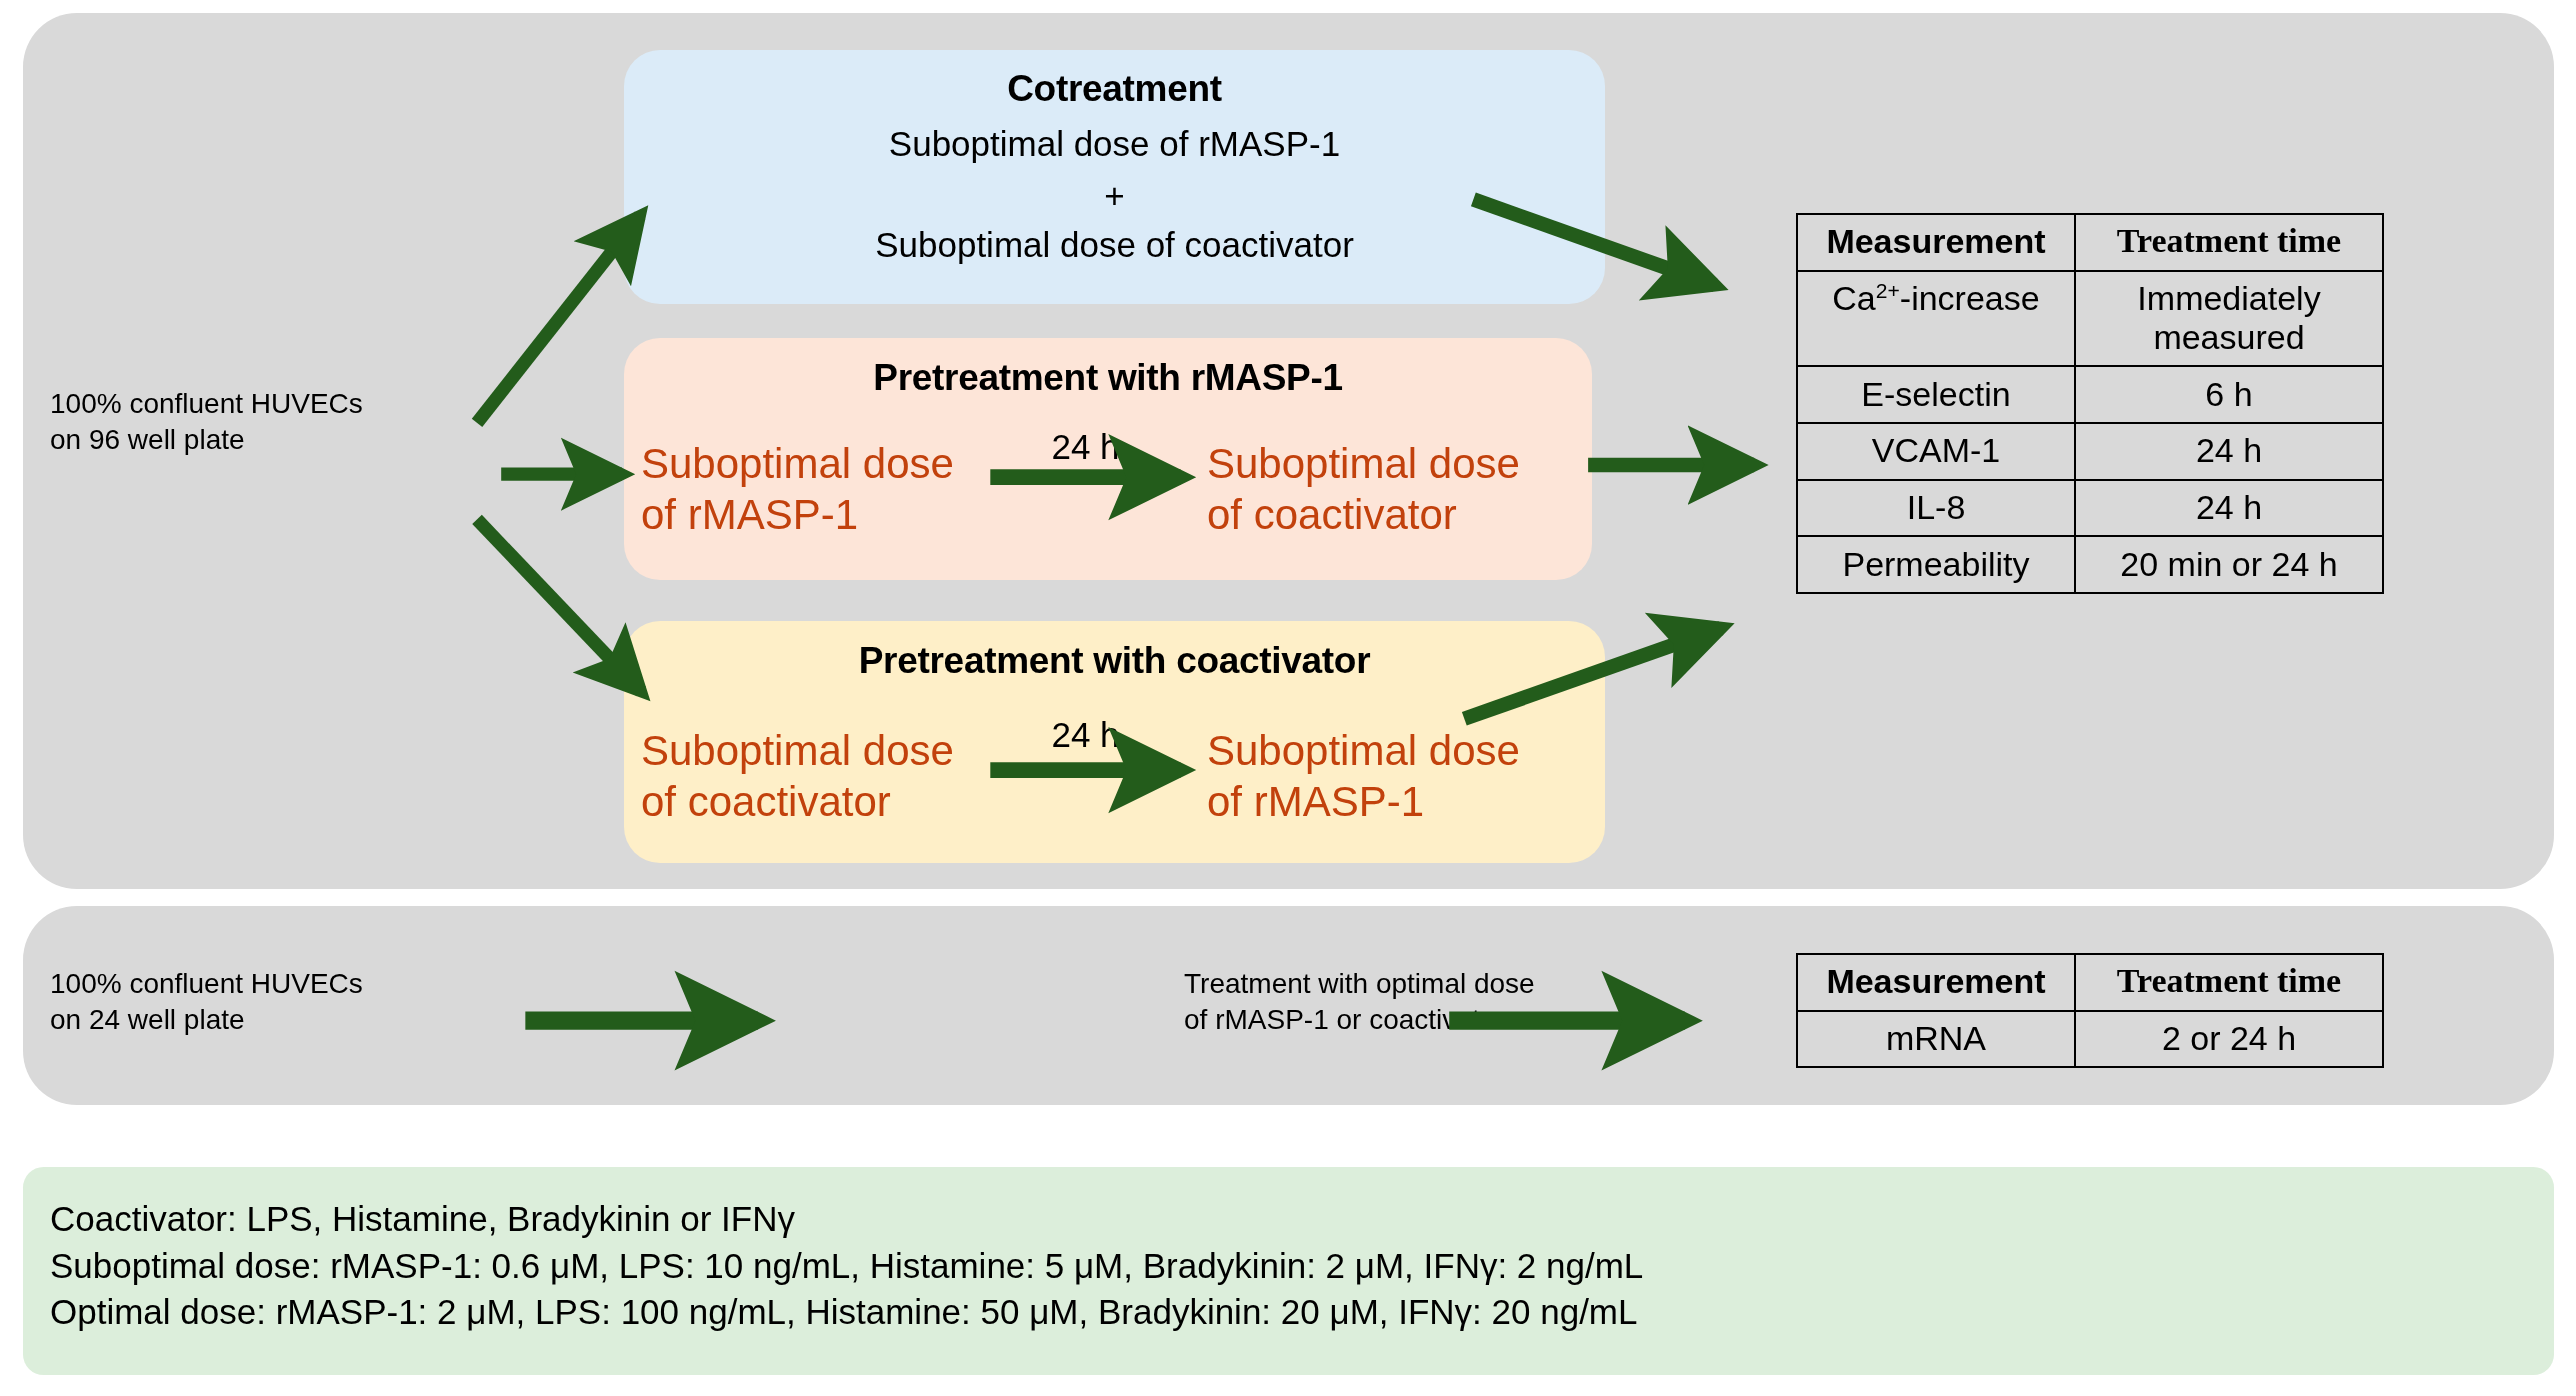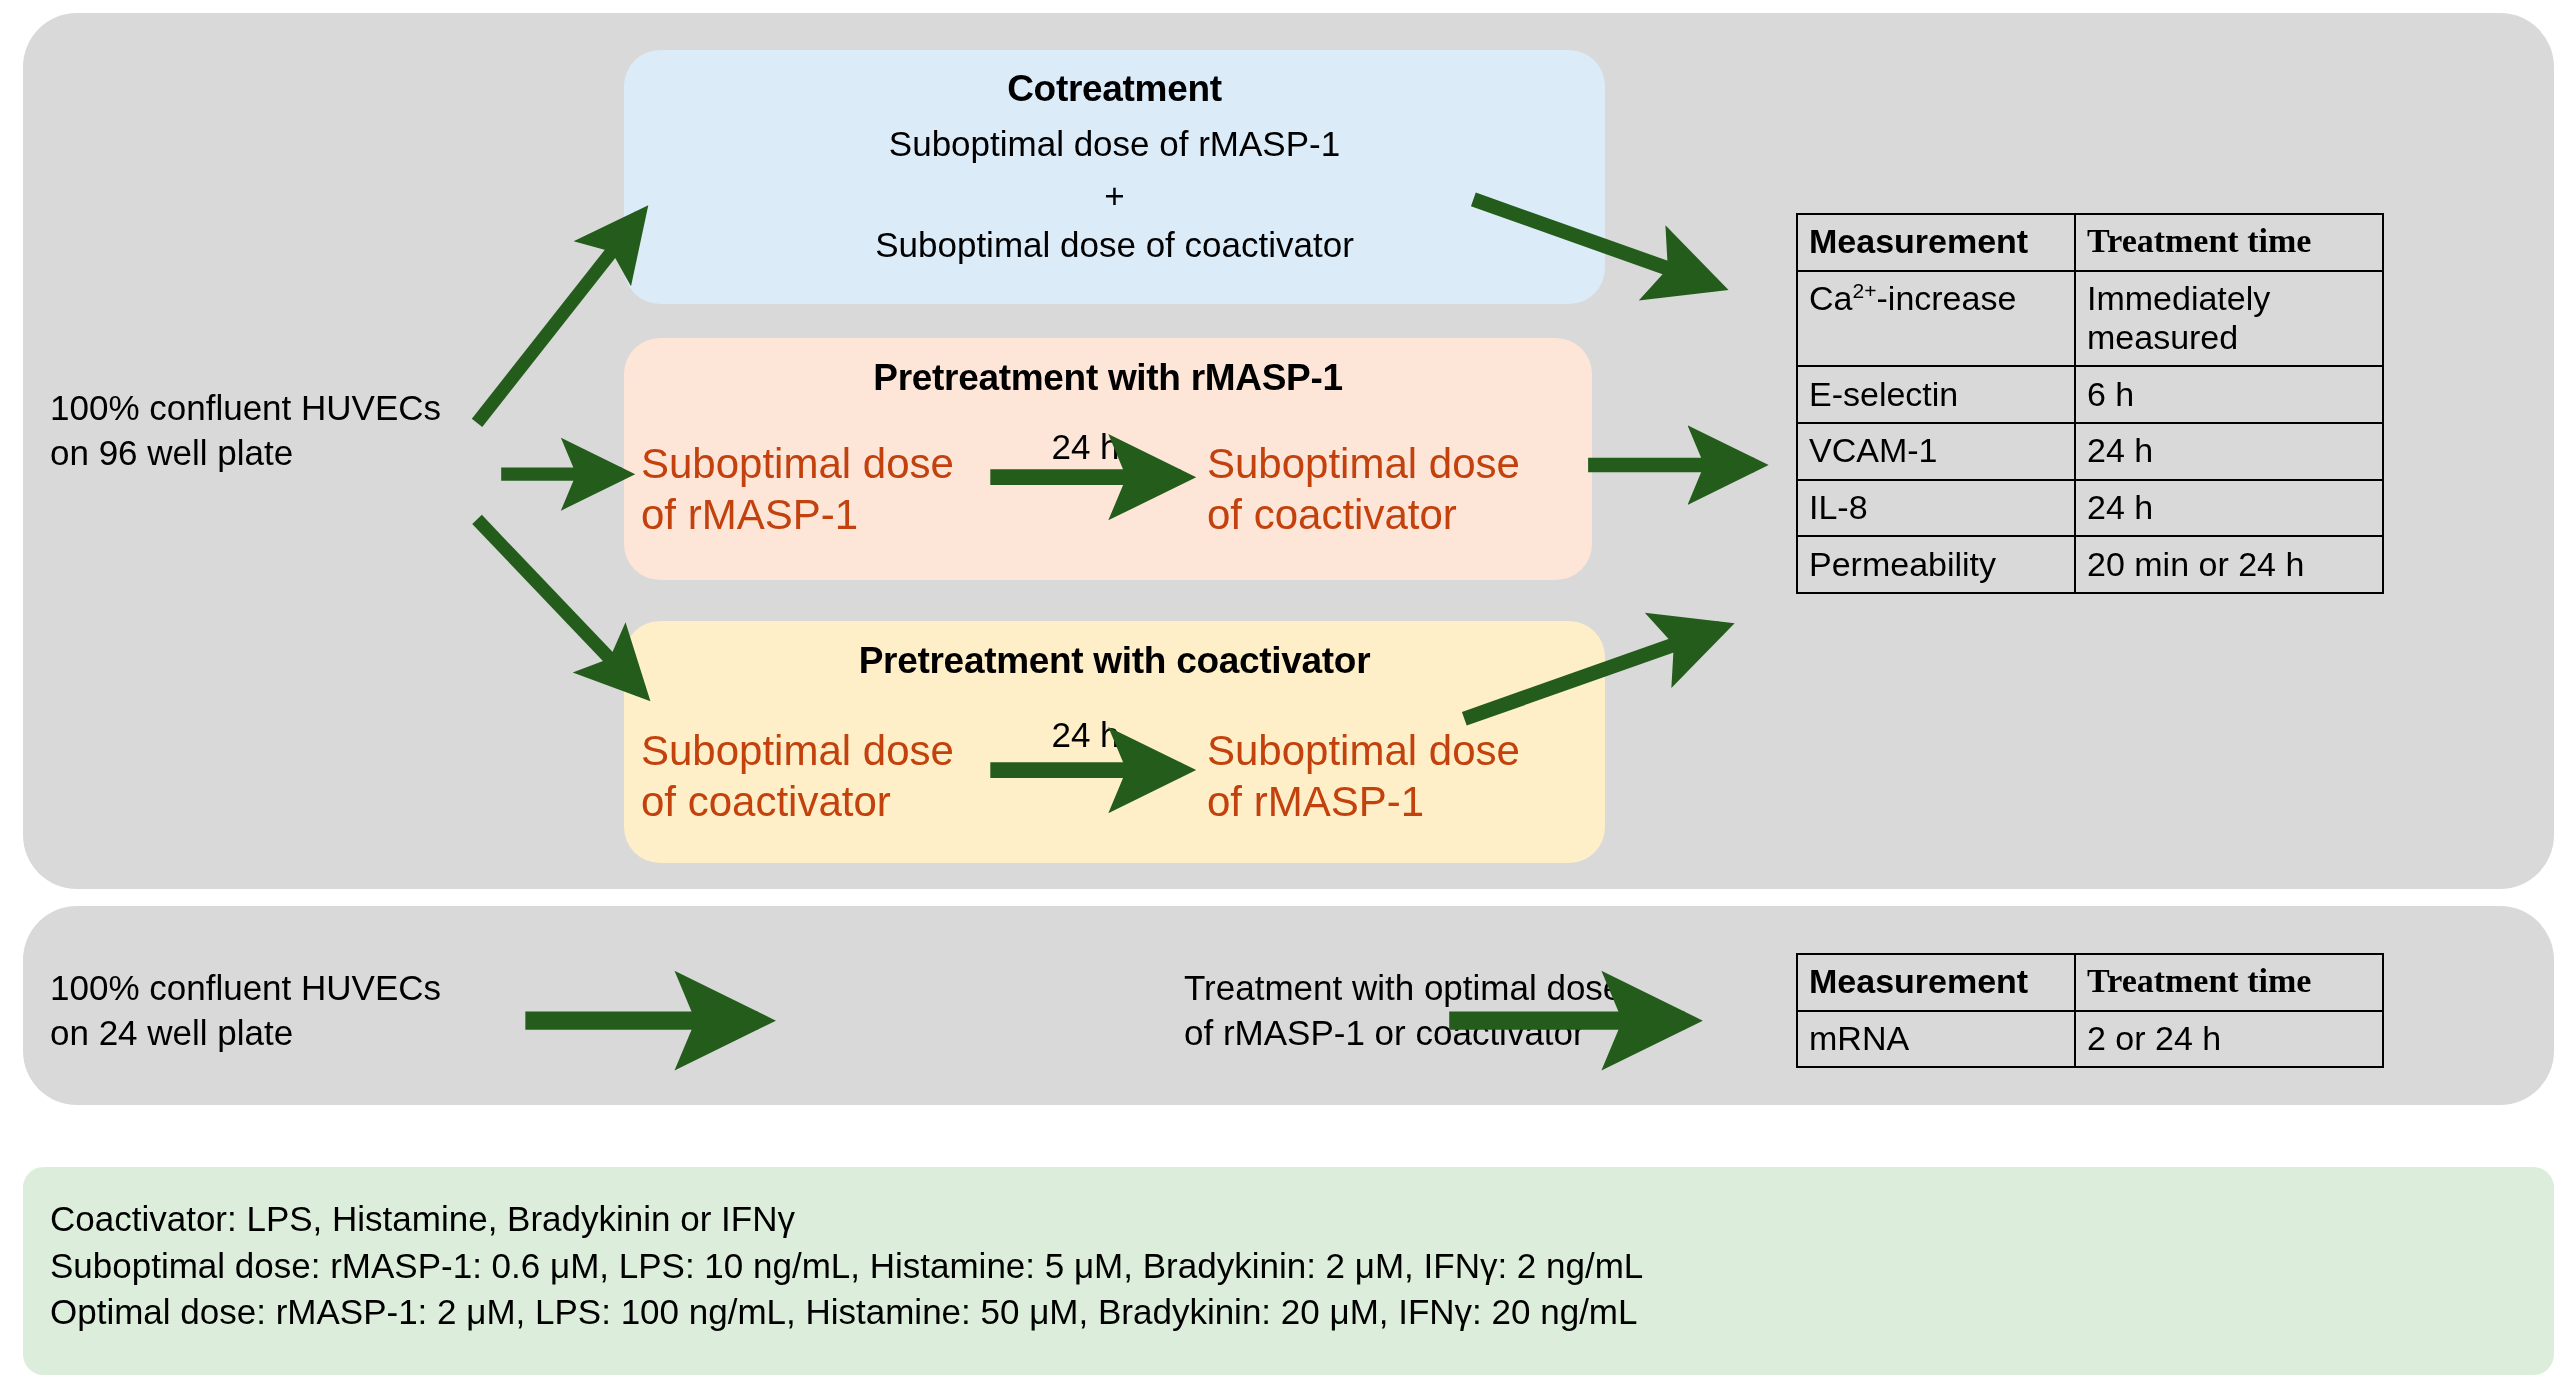--- a/index.html
+++ b/index.html
@@ -83,38 +83,38 @@
   .flow-label {
     position: absolute;
     font-size: 35px;
     color: #000;
     text-align: center;
   }
 
   
   .plaintext {
     position: absolute;
-    font-size: 35px;
+    font-size: 28px;
     color: #000000;
     line-height: 1.28;
     white-space: pre-line;
   }
 
   
   .dtable {
     position: absolute;
     border-collapse: collapse;
     background: transparent;
     font-size: 34px;
     color: #000;
   }
   .dtable td, .dtable th {
     border: 2.4px solid #000000;
     padding: 7.2px 11px 8.5px 11px;
-    text-align: left;
+    text-align: center;
     vertical-align: top;
     font-weight: normal;
     background: transparent;
   }
   .dtable th {
     font-weight: bold;
   }
   .col-meas { width: 254px; }
   .col-time { width: 284px; font-family: Liberation Serif, serif; }
 

